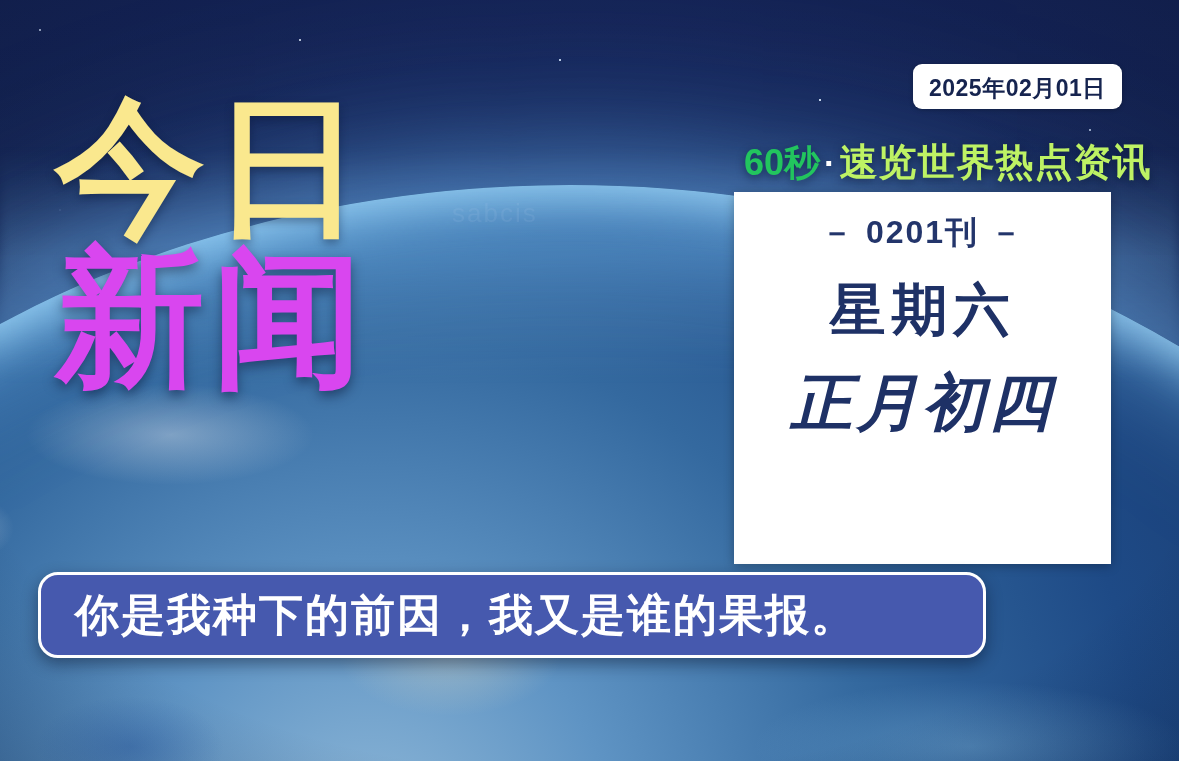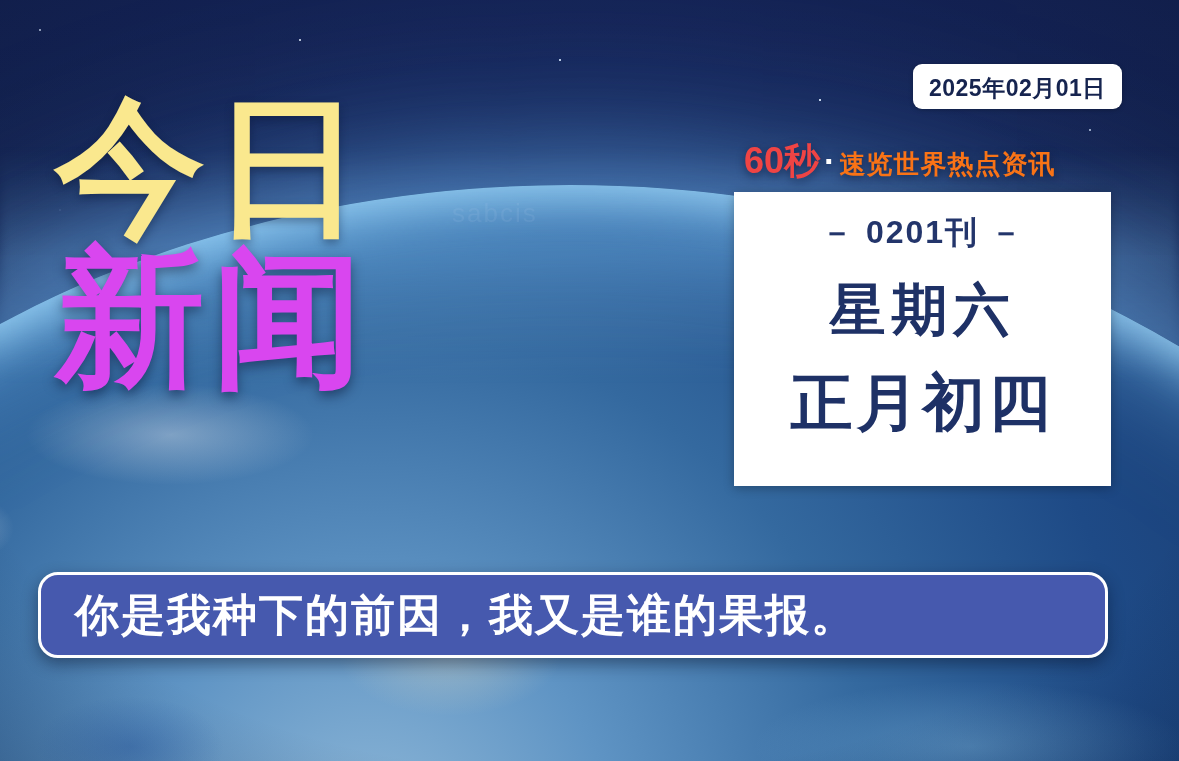--- a/index.html
+++ b/index.html
@@ -125,27 +125,27 @@
   .brand-1{color:#fae88e;text-shadow:0 4px 10px rgba(8,20,50,.40);font-family:Liberation Serif, serif;}
   .brand-2{color:#d946ef;text-shadow:0 5px 12px rgba(8,20,50,.50);margin-top:6px;margin-left:-14px;text-align:right;}
 
   
   .tagline{
     position:absolute;left:744px;top:143px;
     font-size:34px;font-weight:800;line-height:1;
     white-space:nowrap;
     text-shadow:0 3px 8px rgba(6,16,44,.55);
   }
-  .tag-60{color:#ef4444;font-size:36px;}
+  .tag-60{color:#22c55e;font-size:36px;}
   .tag-dot{color:#ffffff;margin:0 4px;}
-  .tag-rest{color:#f97316;font-size:26px;letter-spacing:1px;text-align:center;}
+  .tag-rest{color:#bef264;font-size:38px;letter-spacing:1px;text-align:center;}
 
   .white-card{
     position:absolute;left:734px;top:192px;
-    width:377px;height:294px;
+    width:377px;height:372px;
     background:#ffffff;
     display:flex;flex-direction:column;
     align-items:center;justify-content:flex-start;
     padding-top:16px;
     box-shadow:0 2px 10px rgba(0,0,0,.28);
   }
   .issue{
     color:#23356b;
     font-size:32px;font-weight:700;
     letter-spacing:2px;
@@ -161,26 +161,27 @@
     margin-top:34px;
     white-space:nowrap;
   }
   .lunar{
     color:#1e3166;
     font-size:62px;font-weight:800;
     letter-spacing:4px;
     line-height:1;
     margin-top:34px;
     white-space:nowrap;
+    font-style:italic;
   }
 
   
   .quote-banner{
     position:absolute;left:38px;top:572px;
-    width:1070px;height:86px;
+    width:948px;height:86px;
     background:#4659ae;
     border:3px solid #ffffff;
     border-radius:20px;
     display:flex;align-items:center;
     padding-left:34px;
     box-shadow:0 6px 16px rgba(5,14,38,.45);
   }
   .quote-text{
     color:#ffffff;
     font-size:44px;font-weight:700;

